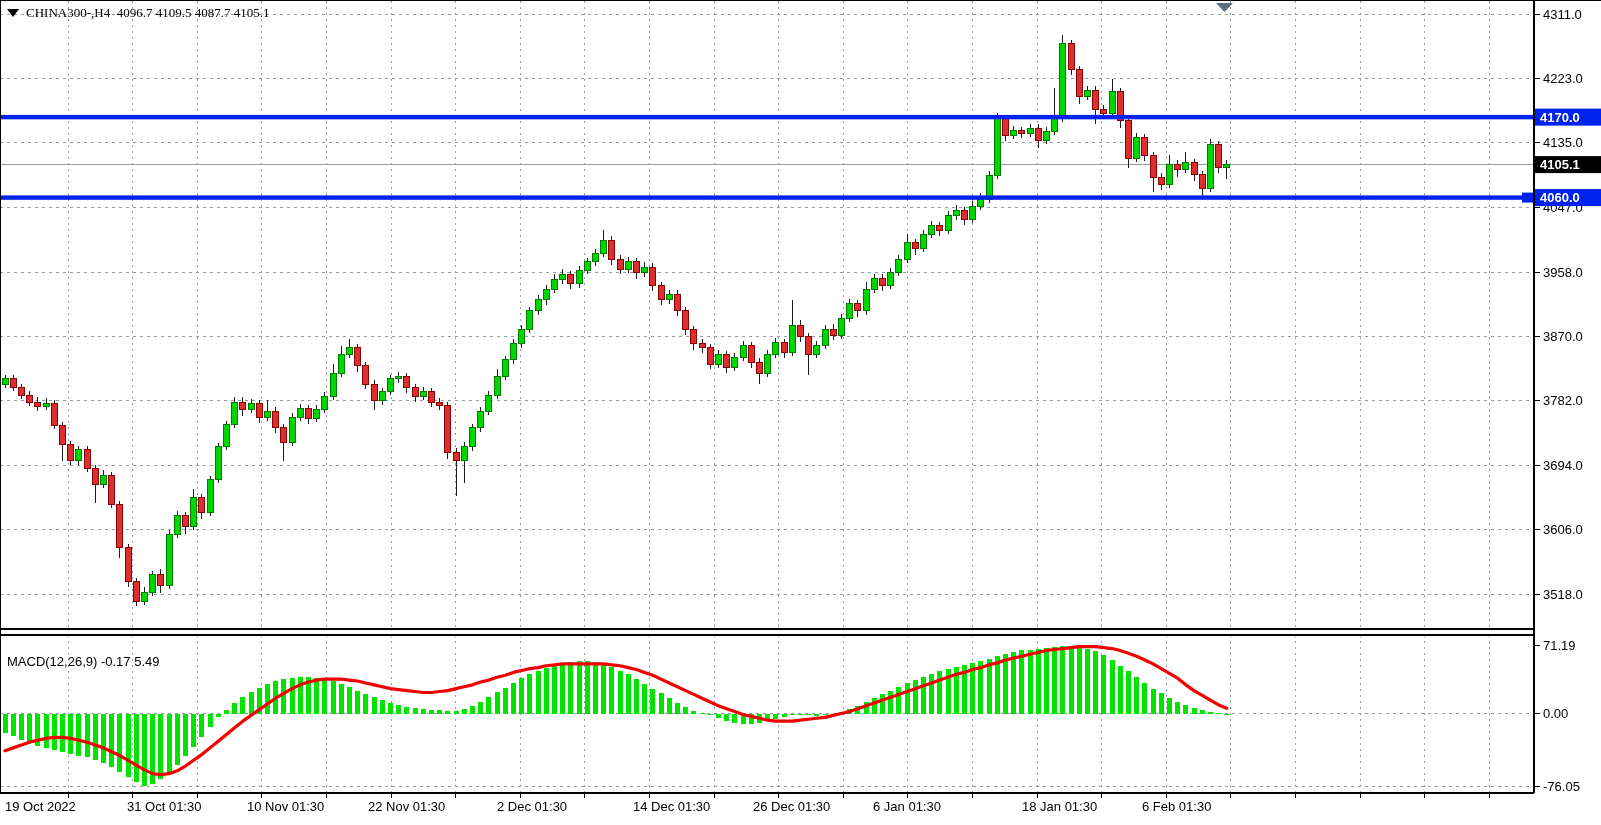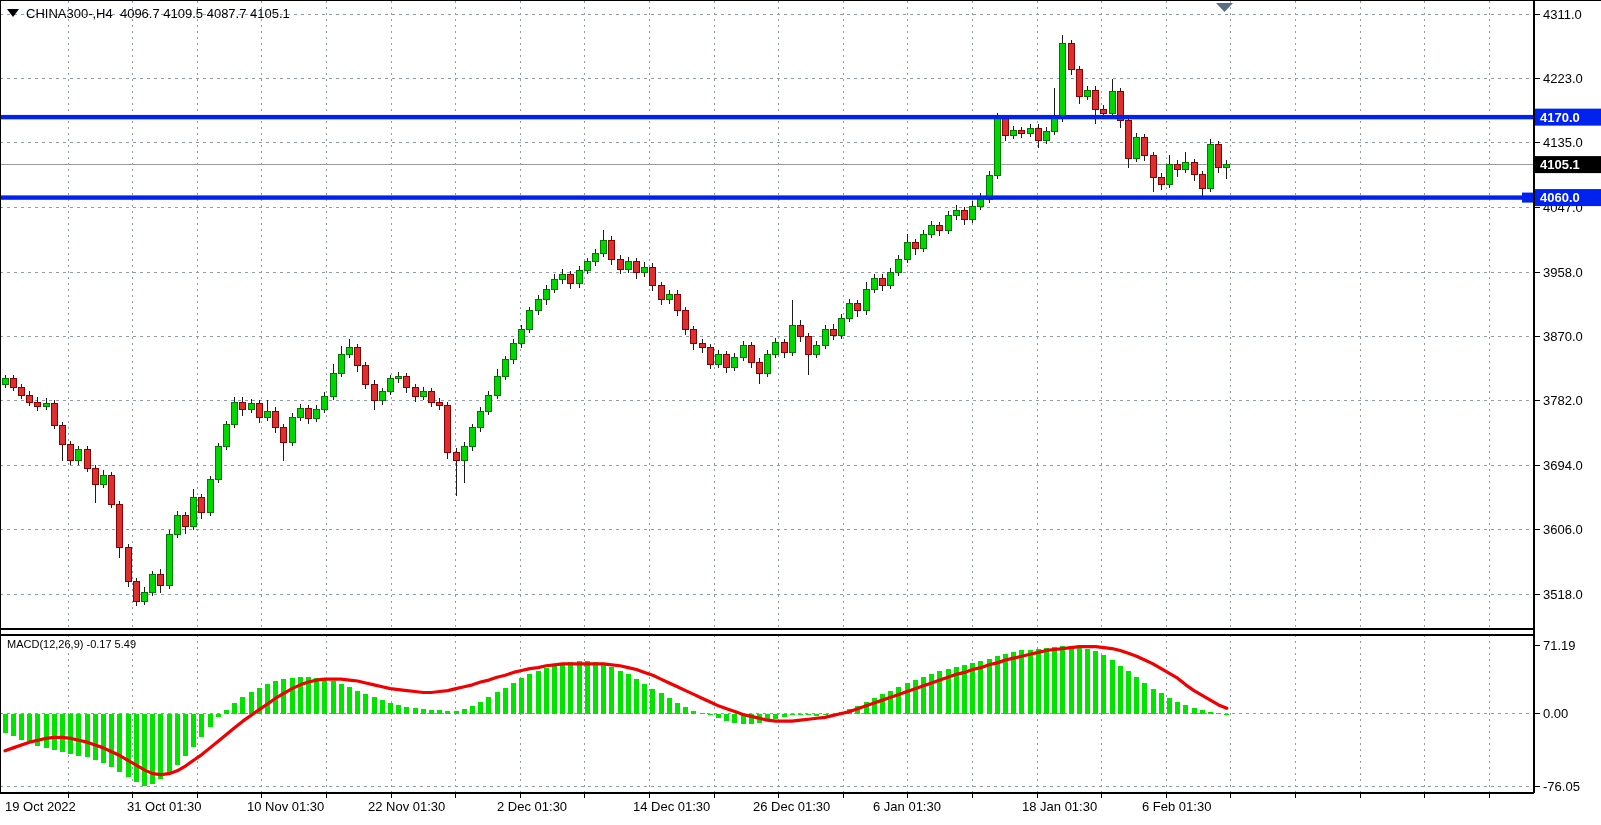--- a/index.html
+++ b/index.html
@@ -1,23 +1,23 @@
 <!DOCTYPE html>
 <html><head>
 <meta charset="utf-8">
 <style>
   html,body{margin:0;padding:0;background:#d4d0c8;}
   .window{position:relative;width:1601px;height:825px;background:#ffffff;overflow:hidden;
           font-family:"Liberation Sans","DejaVu Sans",sans-serif;}
   #plot{position:absolute;left:0;top:0;}
   .symbol-line{position:absolute;left:7px;top:5px;height:16px;display:flex;align-items:center;
-               font-size:13px;color:#000;white-space:pre;}
+               font-size:13px;color:#000;white-space:pre;font-family:Liberation Serif, serif;}
   .symbol-line .tri{display:inline-block;width:0;height:0;border-left:6px solid transparent;
                border-right:6px solid transparent;border-top:8px solid #000;margin-right:7px;}
-  .macd-line{position:absolute;left:7px;top:638px;font-size:11px;color:#000;white-space:pre;}
+  .macd-line{position:absolute;left:7px;top:654px;font-size:13px;color:#000;white-space:pre;}
 </style>
 </head>
 <body>
 
 <div class="window">
   <svg id="plot" width="1601" height="825" viewBox="0 0 1601 825">
       <g>
         <line x1="68" y1="1" x2="68" y2="629" stroke="#8e9cac" stroke-dasharray="2,4" shape-rendering="crispEdges"></line>
         <line x1="68" y1="635" x2="68" y2="793" stroke="#8e9cac" stroke-dasharray="2,4" shape-rendering="crispEdges"></line>
         <line x1="132.6" y1="1" x2="132.6" y2="629" stroke="#8e9cac" stroke-dasharray="2,4" shape-rendering="crispEdges"></line>

